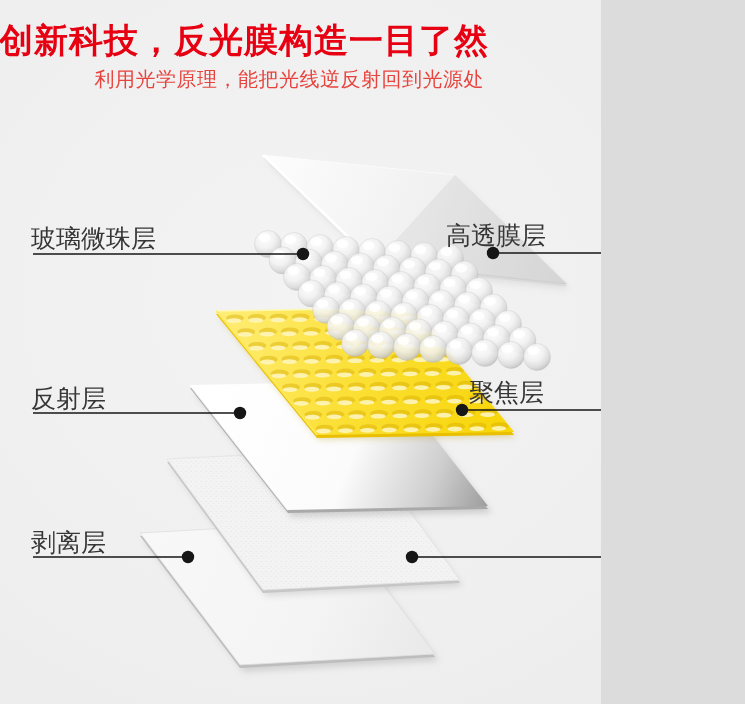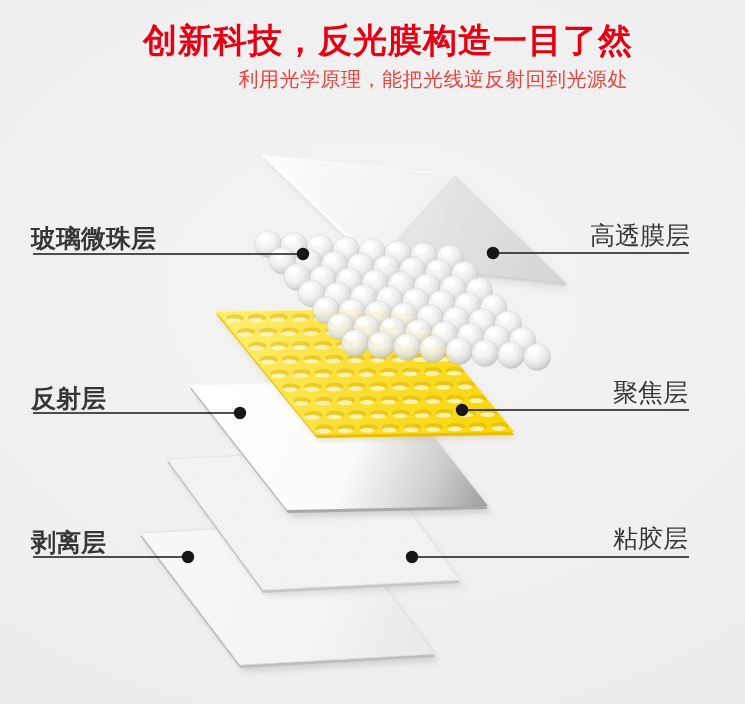--- a/index.html
+++ b/index.html
@@ -1,36 +1,36 @@
 <!DOCTYPE html>
 <html style="--title-color: #e60012; --subtitle-color: #e8443e; --label-color: #363636;"><head>
 <meta charset="utf-8">
 <style>
   html,body{margin:0;padding:0;background:#dcdcdc;}
   .stage{
-    position:relative;width:745px;height:704px;overflow:hidden;
+    position:relative;width:601px;height:704px;overflow:hidden;
     background:radial-gradient(120% 95% at 50% 42%, #f3f3f4 0%, #efefef 55%, #e9e9ea 100%);
     font-family:"Liberation Sans", sans-serif;
   }
   .diagram-svg{position:absolute;left:0;top:0;}
   .title{
     position:absolute;top:18px;right:112px;
     font-size:34px;font-weight:bold;letter-spacing:1px;white-space:nowrap;
     color:var(--title-color,#e60012);
   }
   .subtitle{
     position:absolute;top:66px;right:117px;
     font-size:20px;font-weight:400;letter-spacing:0.5px;white-space:nowrap;
     color:var(--subtitle-color,#e8443e);
   }
   .layer-label{
     position:absolute;font-size:25px;font-weight:400;white-space:nowrap;
     color:var(--label-color,#363636);
   }
-  .lbl-left{text-align:right;font-weight:bold;}
+  .lbl-left{text-align:right;}
   .lbl-right{text-align:left;}
 </style>
 </head>
 <body>
 
 <div class="stage">
 
   <svg class="diagram-svg" width="745" height="704" viewBox="0 0 745 704">
     <defs>
       <filter id="soft" x="-30%" y="-30%" width="160%" height="160%">
@@ -409,14 +409,13 @@
   </svg>
 
   <div class="title">创新科技，反光膜构造一目了然</div>
   <div class="subtitle">利用光学原理，能把光线逆反射回到光源处</div>
 
   <div class="layer-label lbl-left" style="left:31px;top:222px">玻璃微珠层</div>
   <div class="layer-label lbl-right" style="right:55px;top:219px">高透膜层</div>
   <div class="layer-label lbl-right" style="right:57px;top:376px">聚焦层</div>
   <div class="layer-label lbl-left" style="left:31px;top:382px">反射层</div>
   <div class="layer-label lbl-left" style="left:31px;top:526px">剥离层</div>
-  <div class="layer-label lbl-right" style="right:57px;top:522px">粘胶层</div>
 </div>
 
 </body></html>

